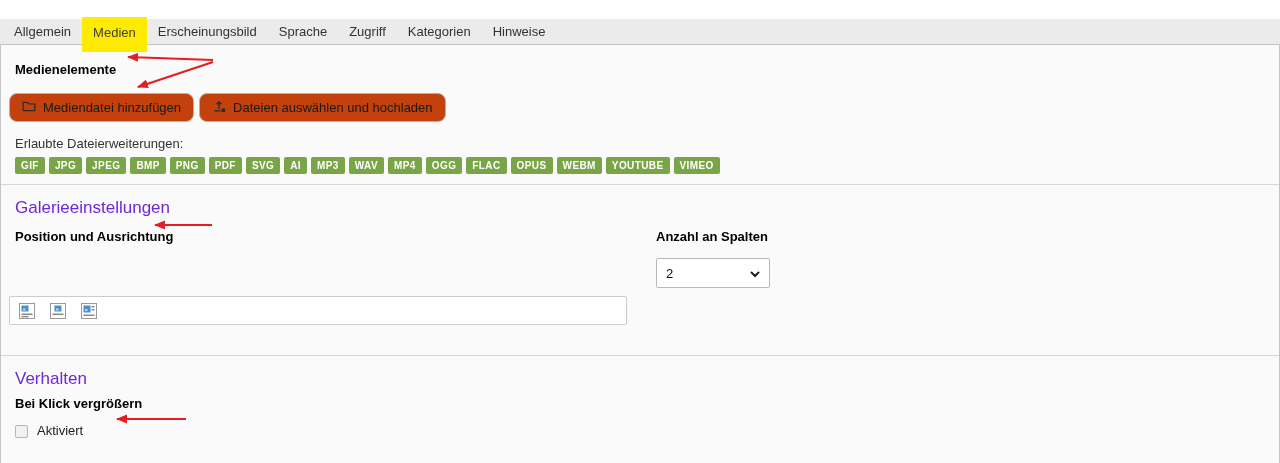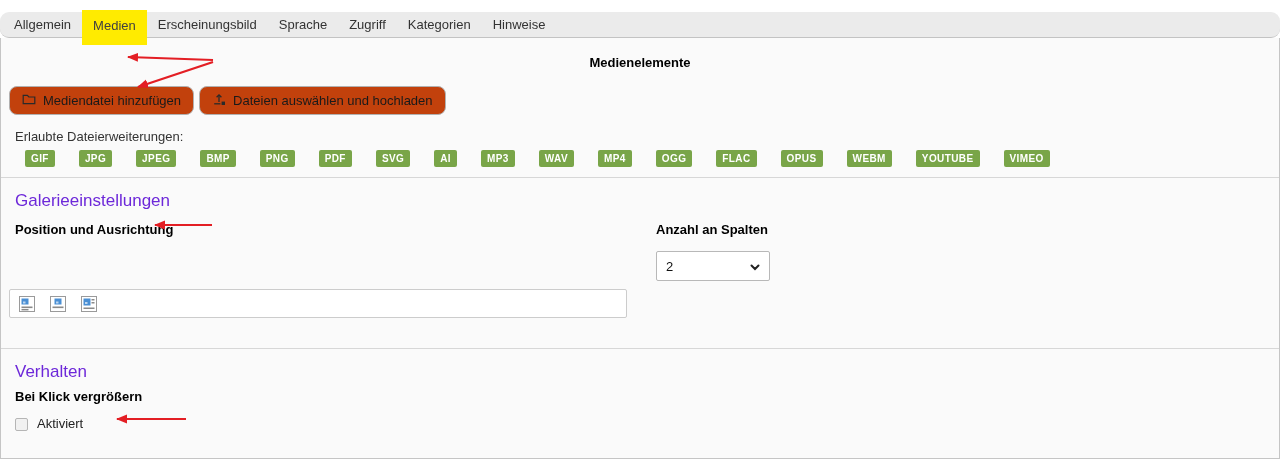--- a/index.html
+++ b/index.html
@@ -1,39 +1,39 @@
 <!DOCTYPE html>
 <html><head>
 <meta charset="utf-8">
 <style>
   * { margin:0; padding:0; box-sizing:border-box; }
   body { background:#fff; font-family:"Liberation Sans", sans-serif; }
   .page { position:relative; width:1280px; height:463px; background:#fff; overflow:hidden; }
 
   
-  .tabbar { margin-top:12px; height:26px; background:#ebebeb; border-bottom:1px solid #c3c3c3;
-            display:flex; align-items:stretch; padding-left:3px;border-radius:9px; }
+  .tabbar { margin-top:19px; height:26px; background:#ebebeb; border-bottom:1px solid #c3c3c3;
+            display:flex; align-items:stretch; padding-left:3px; }
   .tab { display:flex; align-items:center; padding:0 11px; font-size:13px; color:#333; cursor:pointer; }
   .tab.active { background:#ffeb00; margin-top:-2px; height:35px; padding-bottom:4px;
                 position:relative; z-index:5; color:#404040;text-align:right; }
 
   
   .panel { margin:0; border:1px solid #c5c5c5; border-top:none; background:#fafafa;
            height:421px; position:relative; }
 
   .sec1 { position:relative; height:140px; border-bottom:1px solid #d7d7d7; padding:17px 14px 0; }
-  .sec-label { font-size:13px; font-weight:bold; color:#000;text-align:center; }
+  .sec-label { font-size:13px; font-weight:bold; color:#000; }
   .btn-row { margin:16px 0 0 -6px; display:flex; }
   .btn { display:inline-flex; align-items:center; gap:7px; height:29px; padding:0 12px;
          background:#c2410c; border:1px solid #b1b1b1; border-radius:8px;
          font-size:13px; color:#1a1a1a; margin-right:5px; cursor:pointer; font-family:inherit; }
   .ext-label { margin-top:14px; font-size:13px; color:#333; }
   .badges { margin:4px 0 0 -2px; }
   .badge { display:inline-block; background:#79a548; color:#fff; font-size:10px; font-weight:bold;
-           padding:3px 6px; border-radius:2px; margin:0 12px; letter-spacing:.4px; }
+           padding:3px 6px; border-radius:2px; margin:0 2px; letter-spacing:.4px; }
 
   .sec2 { position:relative; height:171px; border-bottom:1px solid #d7d7d7; }
   .sec-title { position:absolute; left:14px; top:13px; font-size:17px; color:#6d28d9; }
   .bold-label { position:absolute; font-size:13px; font-weight:bold; color:#000; }
   .pos-label { left:14px; top:44px; }
   .col-label { left:655px; top:44px; }
   .pos-group { position:absolute; left:8px; top:72px; display:flex; }
   .addon { width:32px; height:30px; border:1px solid #b8b8b8; border-right:none; background:#ededed;
            display:flex; align-items:center; justify-content:center; border-radius:2px 0 0 2px; }
   .selectbox { height:30px; border:1px solid #b8b8b8; background:#fff; border-radius:2px;

